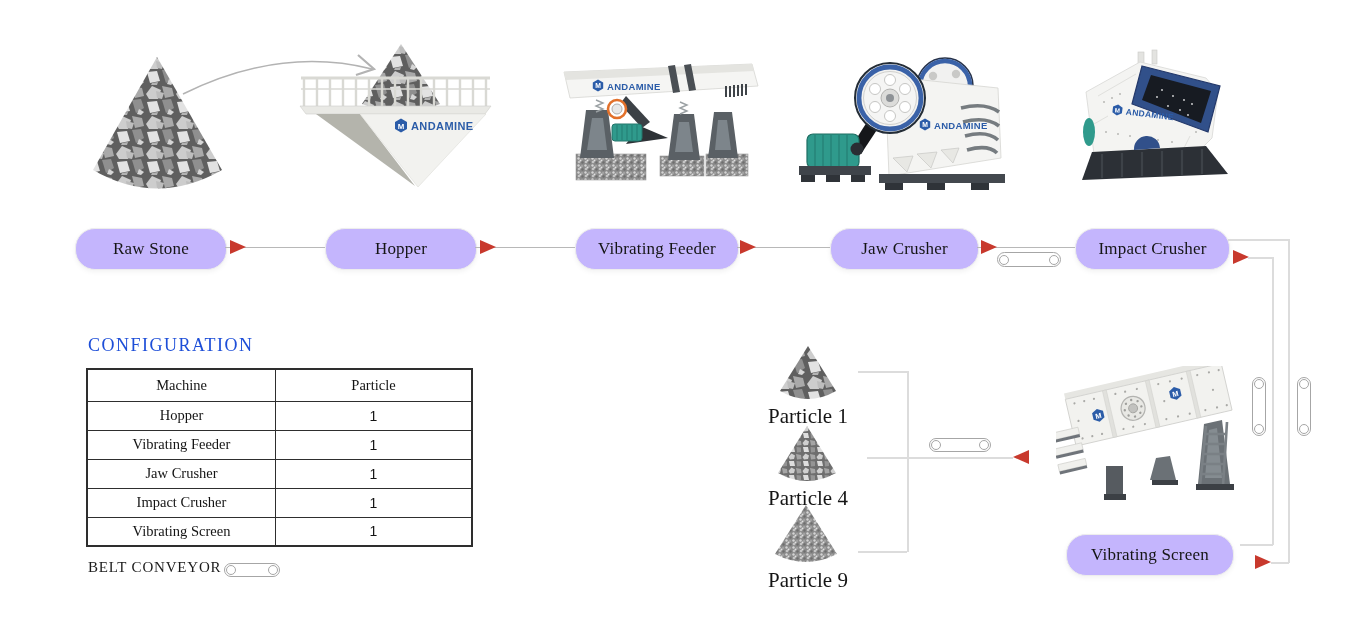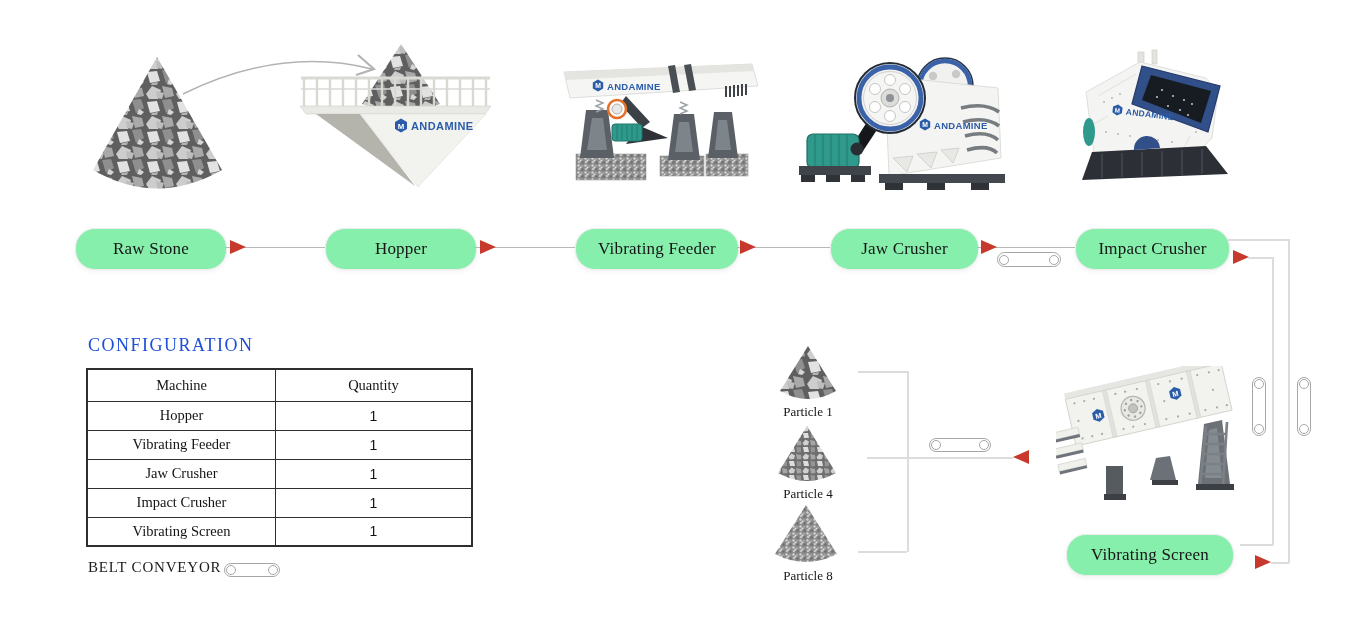--- a/index.html
+++ b/index.html
@@ -3,21 +3,21 @@
 <meta charset="utf-8">
 <style>
   html,body{margin:0;padding:0;background:#fff;}
   #canvas{
     position:relative;width:1354px;height:637px;background:#fff;overflow:hidden;
     font-family:"Liberation Serif","DejaVu Serif",serif;color:#1a1a1a;
   }
   .abs{position:absolute;}
   
   .pill{
-    position:absolute;height:40px;border-radius:20px;background:#86efac;
+    position:absolute;height:40px;border-radius:20px;background:#c4b5fd;
     border:1px solid #ededed;box-shadow:0 2px 5px rgba(0,0,0,.05);
     display:flex;align-items:center;justify-content:center;
     font-size:17px;color:#151515;letter-spacing:.2px;white-space:nowrap;
   }
   
   .hline{position:absolute;height:1px;background:#b8b8b8;}
   .cline{position:absolute;background:#dcdcdc;}
   
   .arr-r{position:absolute;width:0;height:0;
     border-top:7.5px solid transparent;border-bottom:7.5px solid transparent;
@@ -36,21 +36,21 @@
   .cfg-title{position:absolute;left:88px;top:335px;font-size:18px;letter-spacing:1.5px;color:#1d4ed8;}
   table.cfg{position:absolute;left:86px;top:368px;width:382px;border-collapse:collapse;
     font-size:14.5px;color:#141414;table-layout:fixed;}
   table.cfg td,table.cfg th{border:1px solid #2e2e2e;text-align:center;font-weight:normal;padding:0;}
   table.cfg{border:2px solid #2e2e2e;}
   table.cfg tr{height:29px;margin-left:39px;}
   table.cfg tr.hdr{height:32px;}
   td.qty{font-family:"Liberation Sans","DejaVu Sans",sans-serif;font-weight:600;font-size:14px;}
   .belt-label{position:absolute;left:88px;top:559px;font-size:15px;letter-spacing:.8px;color:#1b1b1b;}
   
-  .p-label{position:absolute;width:80px;text-align:center;font-size:13px;color:#151515;}
+  .p-label{position:absolute;width:80px;text-align:center;font-size:21px;color:#151515;}
 </style>
 </head>
 <body>
 
 <div id="canvas">
 
   <svg width="0" height="0" style="position:absolute">
     <defs>
       <pattern id="stoneC" width="30" height="30" patternUnits="userSpaceOnUse">
         <rect width="30" height="30" fill="#5f5f5f"></rect>
@@ -353,21 +353,21 @@
   <div class="cline" style="left:1240px;top:544px;width:33px;height:1.5px"></div>
 
   <div class="conv conv-v" style="left:1252px;top:377px;width:12px;height:57px"></div>
   <div class="conv conv-v" style="left:1297px;top:377px;width:12px;height:57px"></div>
 
   <div class="cfg-title">CONFIGURATION</div>
   <table class="cfg">
     <tbody>
       <tr class="hdr">
         <th style="width:187px">Machine</th>
-        <th style="width:195px">Quantity</th>
+        <th style="width:195px">Particle</th>
       </tr>
       <tr>
         <td>Hopper</td>
         <td class="qty">1</td>
       </tr>
       <tr>
         <td>Vibrating Feeder</td>
         <td class="qty">1</td>
       </tr>
       <tr>
@@ -393,21 +393,21 @@
   <div class="p-label" style="left:768px;top:404px">Particle 1</div>
 
   <svg class="abs" style="left:774px;top:425px" width="66" height="62" viewBox="0 0 66 62">
     <path d="M33 1 L4 48 Q33 64 62 48 Z" fill="url(#stoneM)"></path>
   </svg>
   <div class="p-label" style="left:768px;top:486px">Particle 4</div>
 
   <svg class="abs" style="left:771px;top:504px" width="70" height="64" viewBox="0 0 70 64">
     <path d="M35 1 L4 50 Q35 66 66 50 Z" fill="url(#stoneF)"></path>
   </svg>
-  <div class="p-label" style="left:768px;top:568px">Particle 8</div>
+  <div class="p-label" style="left:768px;top:568px">Particle 9</div>
 
   <div class="cline" style="left:907px;top:371px;width:1.5px;height:181px"></div>
   <div class="cline" style="left:858px;top:371px;width:49px;height:1.5px"></div>
   <div class="cline" style="left:858px;top:551px;width:49px;height:1.5px"></div>
   <div class="cline" style="left:867px;top:457px;width:146px;height:1.5px"></div>
   <div class="arr-l" style="left:1013px;top:450px"></div>
   <div class="conv conv-h" style="left:929px;top:438px;width:60px;height:12px"></div>
 
 </div>
 

